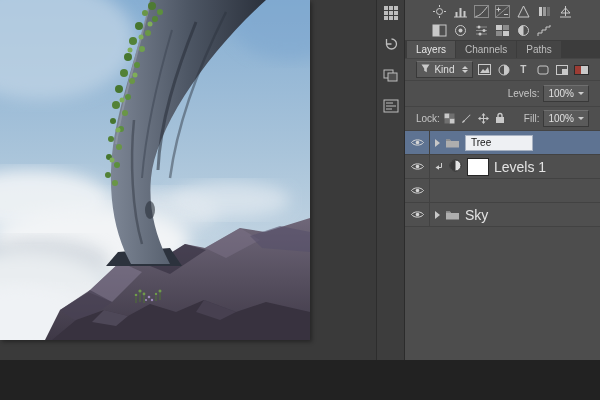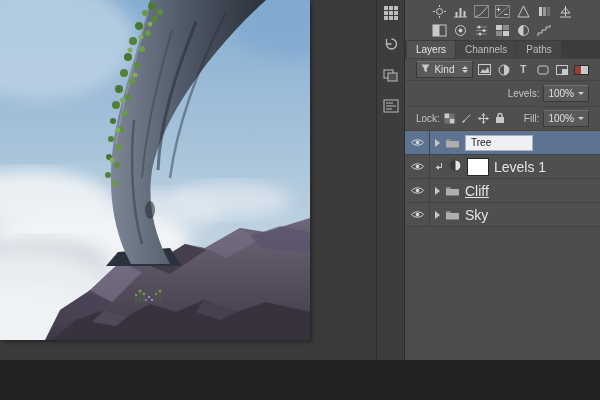--- a/index.html
+++ b/index.html
@@ -440,28 +440,20 @@
       </div>
 
 
       <div class="lrow">
         <div class="eye-cell">
           <svg width="13" height="9" viewBox="0 0 13 9">
               <path d="M.5 4.5C3 1 10 1 12.5 4.5 10 8 3 8 .5 4.5Z" fill="none" stroke="#d6d6d6"></path>
               <circle cx="6.5" cy="4.5" r="1.8" fill="#d6d6d6"></circle>
             </svg>
         </div>
-        <div class="lrow-content">
-          <span class="caret"></span>
-          <span><svg width="15" height="11">
-                <path d="M1 2.5h4l1 1.5h8v6.5H1z" fill="#aeaeae"></path>
-                <path d="M1 2.5h4l1 1.5H1z" fill="#909090"></path>
-              </svg></span>
-          <span class="name u">Cliff</span>
-        </div>
       </div>
 
       <div class="lrow">
         <div class="eye-cell">
           <svg width="13" height="9" viewBox="0 0 13 9">
               <path d="M.5 4.5C3 1 10 1 12.5 4.5 10 8 3 8 .5 4.5Z" fill="none" stroke="#d6d6d6"></path>
               <circle cx="6.5" cy="4.5" r="1.8" fill="#d6d6d6"></circle>
             </svg>
         </div>
         <div class="lrow-content">

